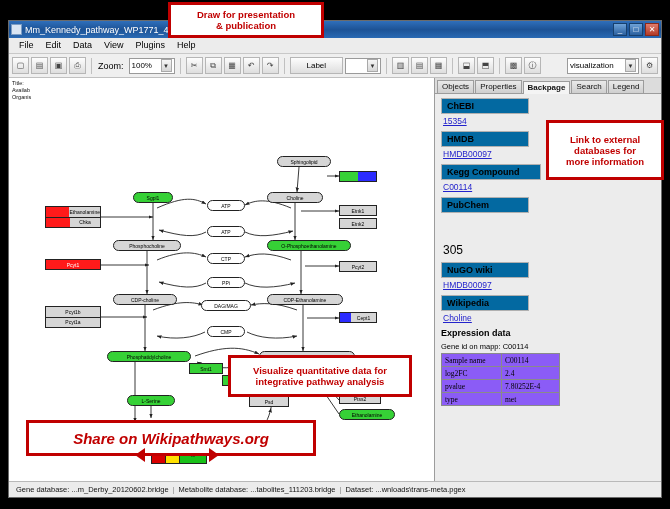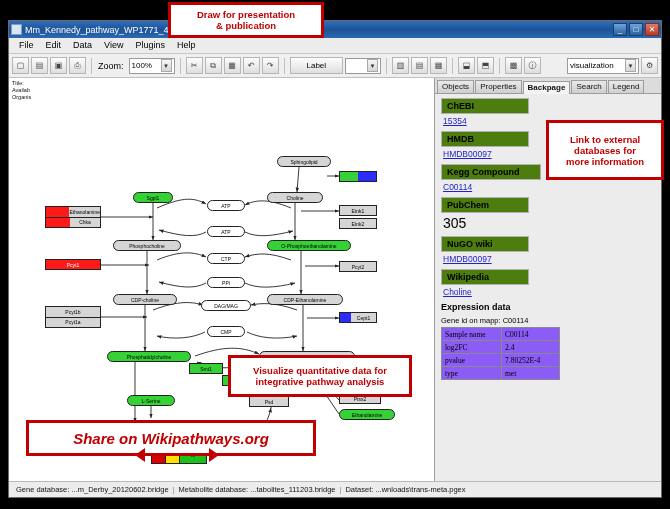--- a/index.html
+++ b/index.html
@@ -154,41 +154,42 @@
   #info-scroll {
     flex: 1 1 auto;
     overflow: hidden;
     padding: 4px 6px 4px 6px;
     font-size: 9px;
     position: relative;
   }
   .db-block { margin-bottom: 5px; }
   .db-header {
     display: inline-block;
-    background: #4d7c0f;
+    background: #0369a1;
     border: 1px solid #b0b0b0;
     padding: 2px 20px 2px 5px;
     font-weight: bold;
     font-size: 9px;
     color: #000;
     min-width: 88px;
     margin-bottom: 2px;
   }
   .db-link {
     display: block;
     color: #2222cc;
     text-decoration: underline;
     font-size: 8.5px;
     padding-left: 2px;
   }
   .db-plain {
     display: block;
     color: #000;
-    font-size: 14px;
+    font-size: 12px;
     padding-left: 2px;
+    margin-top: 28px;
   }
   .expr-title {
     font-weight: bold; font-size: 9px; margin: 5px 0 4px 0;
   }
   .gene-id-line { font-size: 7.5px; margin-bottom: 2px; }
   table.expr {
     border-collapse: collapse;
     font-size: 7.5px;
   }
   table.expr td {

